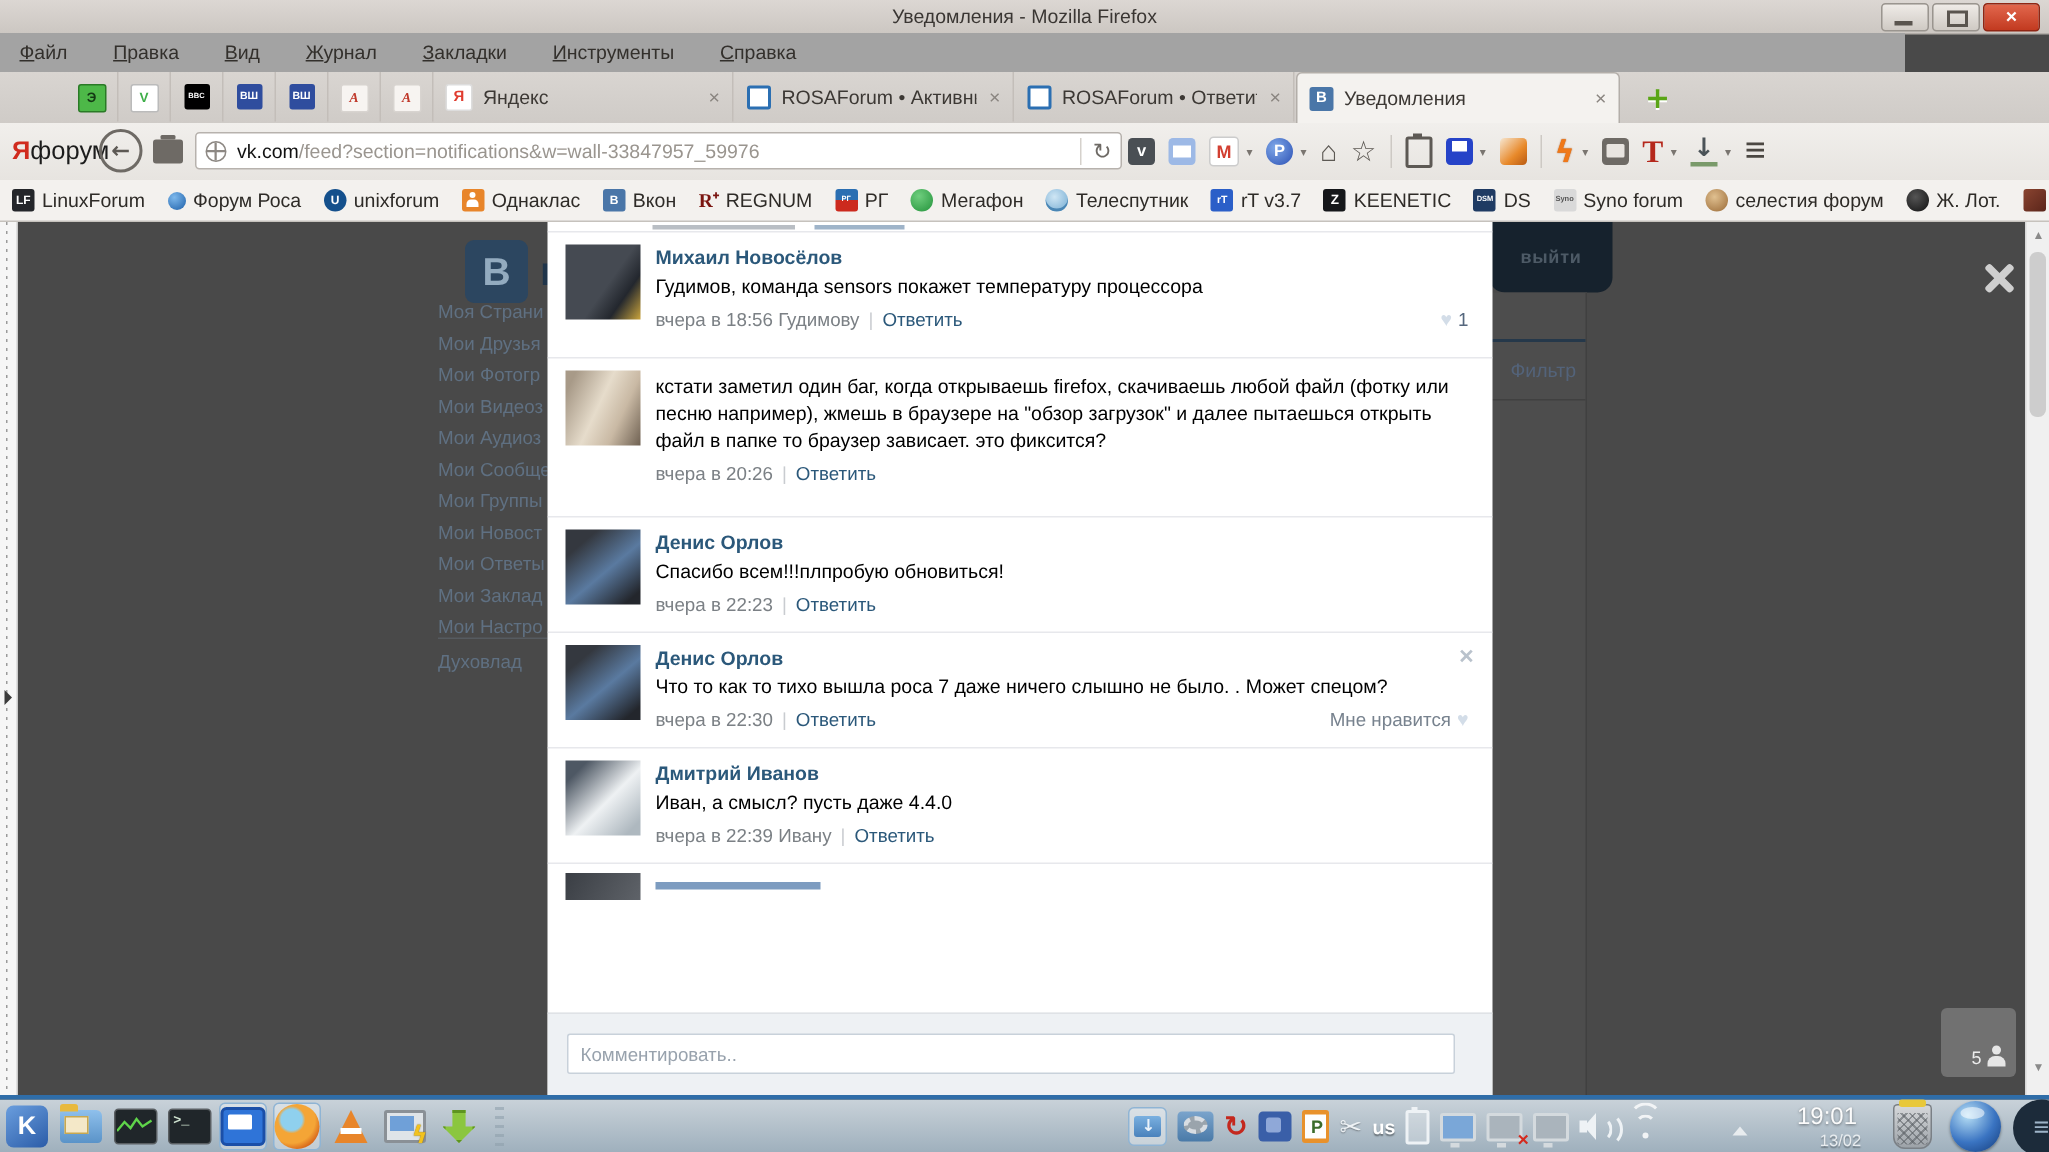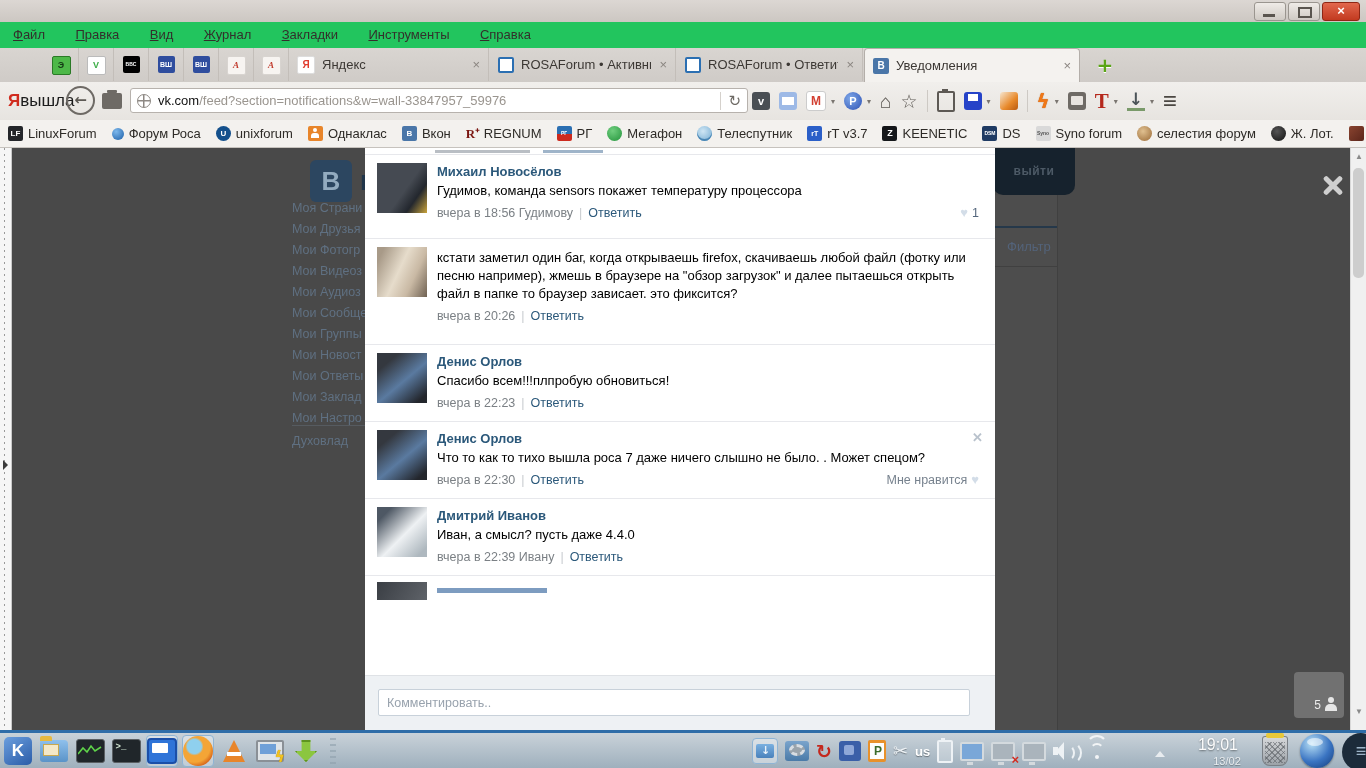--- a/index.html
+++ b/index.html
@@ -14,21 +14,21 @@
     font-size:13px;color:#3a3633}
   .winbtn{position:absolute;top:2px;width:30px;height:17px;border-radius:3px;
     border:1px solid #9a958f;background:linear-gradient(#efebe7,#cfcac4)}
   #btn-min{left:1254px}#btn-max{left:1288px}
   #btn-min::after{content:"";position:absolute;left:8px;bottom:3px;width:12px;height:3px;background:#5a554f}
   #btn-max::after{content:"";position:absolute;left:9px;top:4px;width:10px;height:7px;border:2px solid #5a554f}
   #btn-close{left:1322px;width:36px;background:linear-gradient(#e2674d,#c23a20);border-color:#8f2614;
     color:#fff;font:bold 13px/15px "Liberation Sans",sans-serif;text-align:center}
 
   
-  #menubar{position:absolute;left:0;top:22px;width:1366px;height:26px;background:#22c55e}
+  #menubar{position:absolute;left:0;top:22px;width:1270px;height:26px;background:#a3a3a3}
   .menu-item{display:inline-block;padding:5px 13px 0 13px;font-size:13px;color:#33302c;cursor:default}
   .menu-item::first-letter{text-decoration:underline}
 
   
   #tabbar{position:absolute;left:0;top:48px;width:1366px;height:34px;
     background:linear-gradient(#d9d5d1,#cfcbc7);border-bottom:1px solid #bdb8b3}
   .ptab{position:absolute;top:0;height:33px;width:34px;border-right:1px solid #c3beb9;text-align:center}
   .ptab .tile{display:inline-block;margin-top:8px;width:17px;height:17px;border-radius:2px;
     font-weight:bold;font-size:9px;line-height:17px;text-align:center}
   .tab{position:absolute;top:0;height:33px;border-right:1px solid #c3beb9;display:flex;align-items:center;
@@ -272,20 +272,21 @@
   #sphere{position:absolute;left:1300px;top:1px;width:34px;height:34px;border-radius:50%;
      background:radial-gradient(circle at 35% 28%,#b8e0f6,#3a74c2 55%,#133a78);box-shadow:0 1px 2px rgba(0,0,0,.4)}
   #sphere::after{content:"";position:absolute;left:7px;top:4px;width:16px;height:8px;border-radius:50%;background:rgba(255,255,255,.55)}
   #cashew{position:absolute;left:1342px;top:0;width:38px;height:38px;border-radius:50%;background:#1c2b3a;
      color:#9db4c8;font-size:18px;line-height:36px;text-align:center}
 </style>
 </head>
 <body>
 
 <div id="titlebar">
+  <div class="title">Уведомления - Mozilla Firefox</div>
   <span class="winbtn" id="btn-min"></span>
   <span class="winbtn" id="btn-max"></span>
   <span class="winbtn" id="btn-close">×</span>
 </div>
 
 <div id="menubar">
   <span class="menu-item">Файл</span>
   <span class="menu-item">Правка</span>
   <span class="menu-item">Вид</span>
   <span class="menu-item">Журнал</span>
@@ -320,21 +321,21 @@
   </div>
   <div class="tab active" style="left:864px;width:216px">
     <span class="fav" style="background:#4a76a8;color:#fff">В</span>
     <span class="t">Уведомления</span>
     <span class="x">×</span>
   </div>
   <div id="newtab">+</div>
 </div>
 
 <div id="navbar">
-  <span id="ylogo"><b>Я</b><span>вышла</span></span>
+  <span id="ylogo"><b>Я</b><span>форум</span></span>
   <span id="backbtn">←</span>
   <span id="histbox"></span>
   <div id="urlfield">
     <span class="globe"></span>
     <span class="u"><b>vk.com</b><span>/feed?section=notifications&amp;w=wall-33847957_59976</span></span>
     <span class="reload">↻</span>
   </div>
   <div id="navicons">
     <span class="nico tile16" id="ico-pocket">v</span>
     <span class="nico tile16" id="ico-mail"></span>

